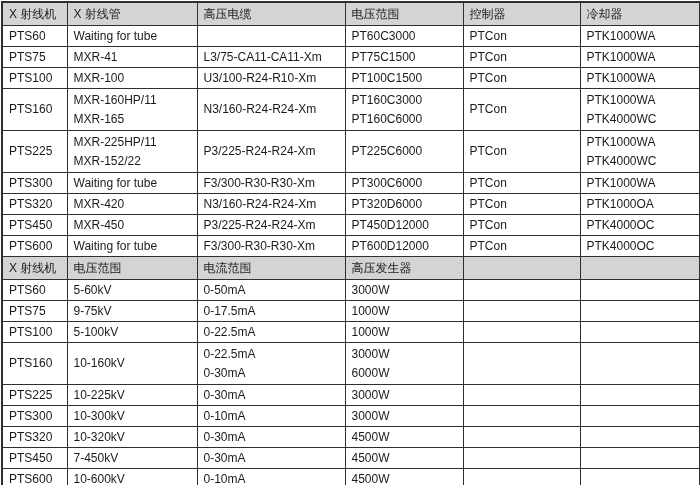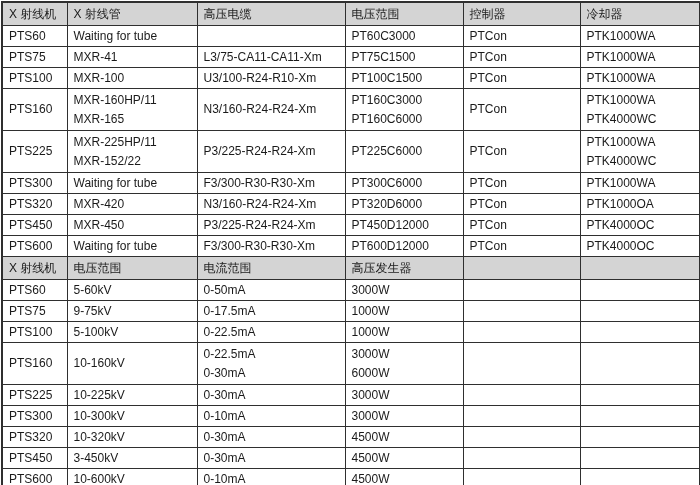--- a/index.html
+++ b/index.html
@@ -364,21 +364,21 @@
             <div class="line">4500W</div>
           </td>
           <td></td>
           <td></td>
         </tr>
         <tr class="row-single">
           <td>
             <div class="line">PTS450</div>
           </td>
           <td>
-            <div class="line">3-450kV</div>
+            <div class="line">7-450kV</div>
           </td>
           <td>
             <div class="line">0-30mA</div>
           </td>
           <td>
             <div class="line">4500W</div>
           </td>
           <td></td>
           <td></td>
         </tr>

